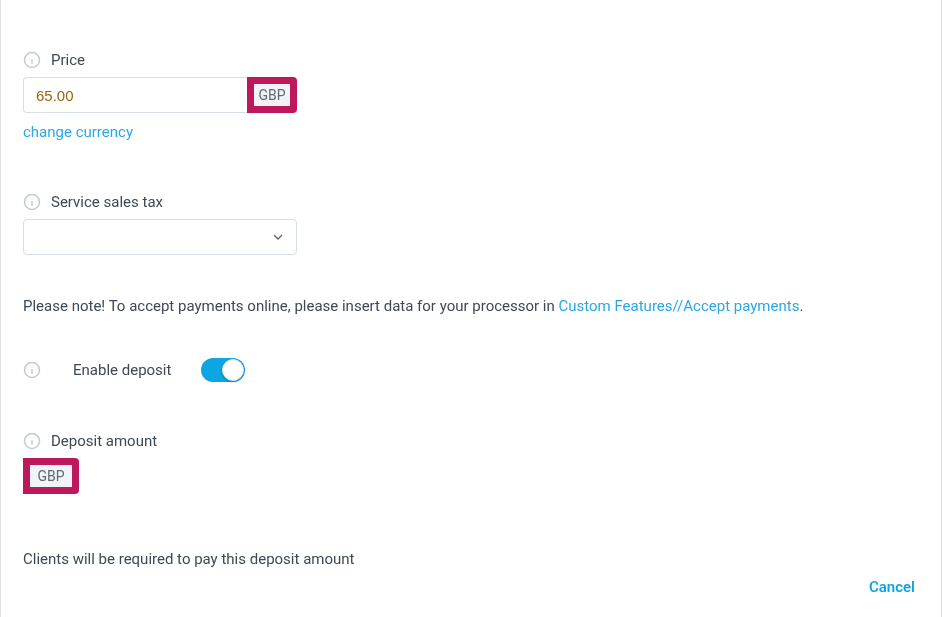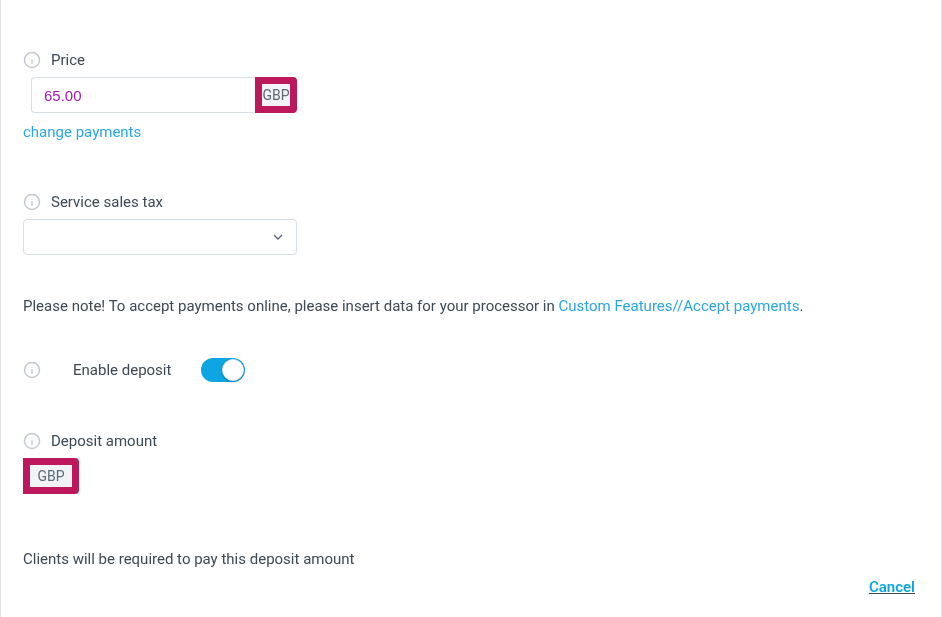--- a/index.html
+++ b/index.html
@@ -45,24 +45,23 @@
       width: 274px;
       height: 36px;
     }
     .text-input {
       flex: 1 1 auto;
       border: 1px solid #d8dee5;
       border-right: none;
       border-radius: 4px 0 0 4px;
       padding: 0 12px;
       font-size: 15px;
-      color: #a21caf;
+      color: #a16207;
       outline: none;
       background: #fff;
-      margin-left: 8px;
     }
     .input-addon {
       width: 56px;
       display: flex;
       align-items: center;
       justify-content: center;
       border: 7px solid #be185d;
       border-radius: 0 4px 4px 0;
       background: #f1f3f6;
       color: #5e6a77;
@@ -131,21 +130,20 @@
     .sp-32 { height: 32px; }
     .sp-40 { height: 40px; }
     .sp-44 { height: 44px; }
     .sp-46 { height: 46px; }
     .sp-50 { height: 50px; }
     .spacer-flex { flex: 1 1 auto; }
     .actions {
       display: flex;
       justify-content: flex-end;
       align-items: center;
-      text-decoration: underline;
     }
     .btn-link {
       color: #0ea5e3;
       font-size: 15px;
       font-weight: 600;
       cursor: pointer;
       padding: 8px 4px;
     }
     .btn-primary {
       background: #0ea5e3;
@@ -169,21 +167,21 @@
           <circle cx="12" cy="12" r="10"></circle>
           <line x1="12" y1="11" x2="12" y2="17"></line>
           <circle cx="12" cy="7.5" r="0.5" fill="currentColor" stroke="none"></circle>
         </svg>
       <span class="label-text">Price</span>
     </div>
     <div class="input-group">
       <input class="text-input" type="text" value="65.00" style="">
       <div class="input-addon">GBP</div>
     </div>
-    <a class="link change-currency">change payments</a>
+    <a class="link change-currency">change currency</a>
   </div>
 
   <div class="sp-44"></div>
 
   <div class="field-row">
     <div class="label-row">
       <svg class="info-icon" viewBox="0 0 24 24" fill="none" stroke="currentColor" stroke-width="2">
           <circle cx="12" cy="12" r="10"></circle>
           <line x1="12" y1="11" x2="12" y2="17"></line>
           <circle cx="12" cy="7.5" r="0.5" fill="currentColor" stroke="none"></circle>

